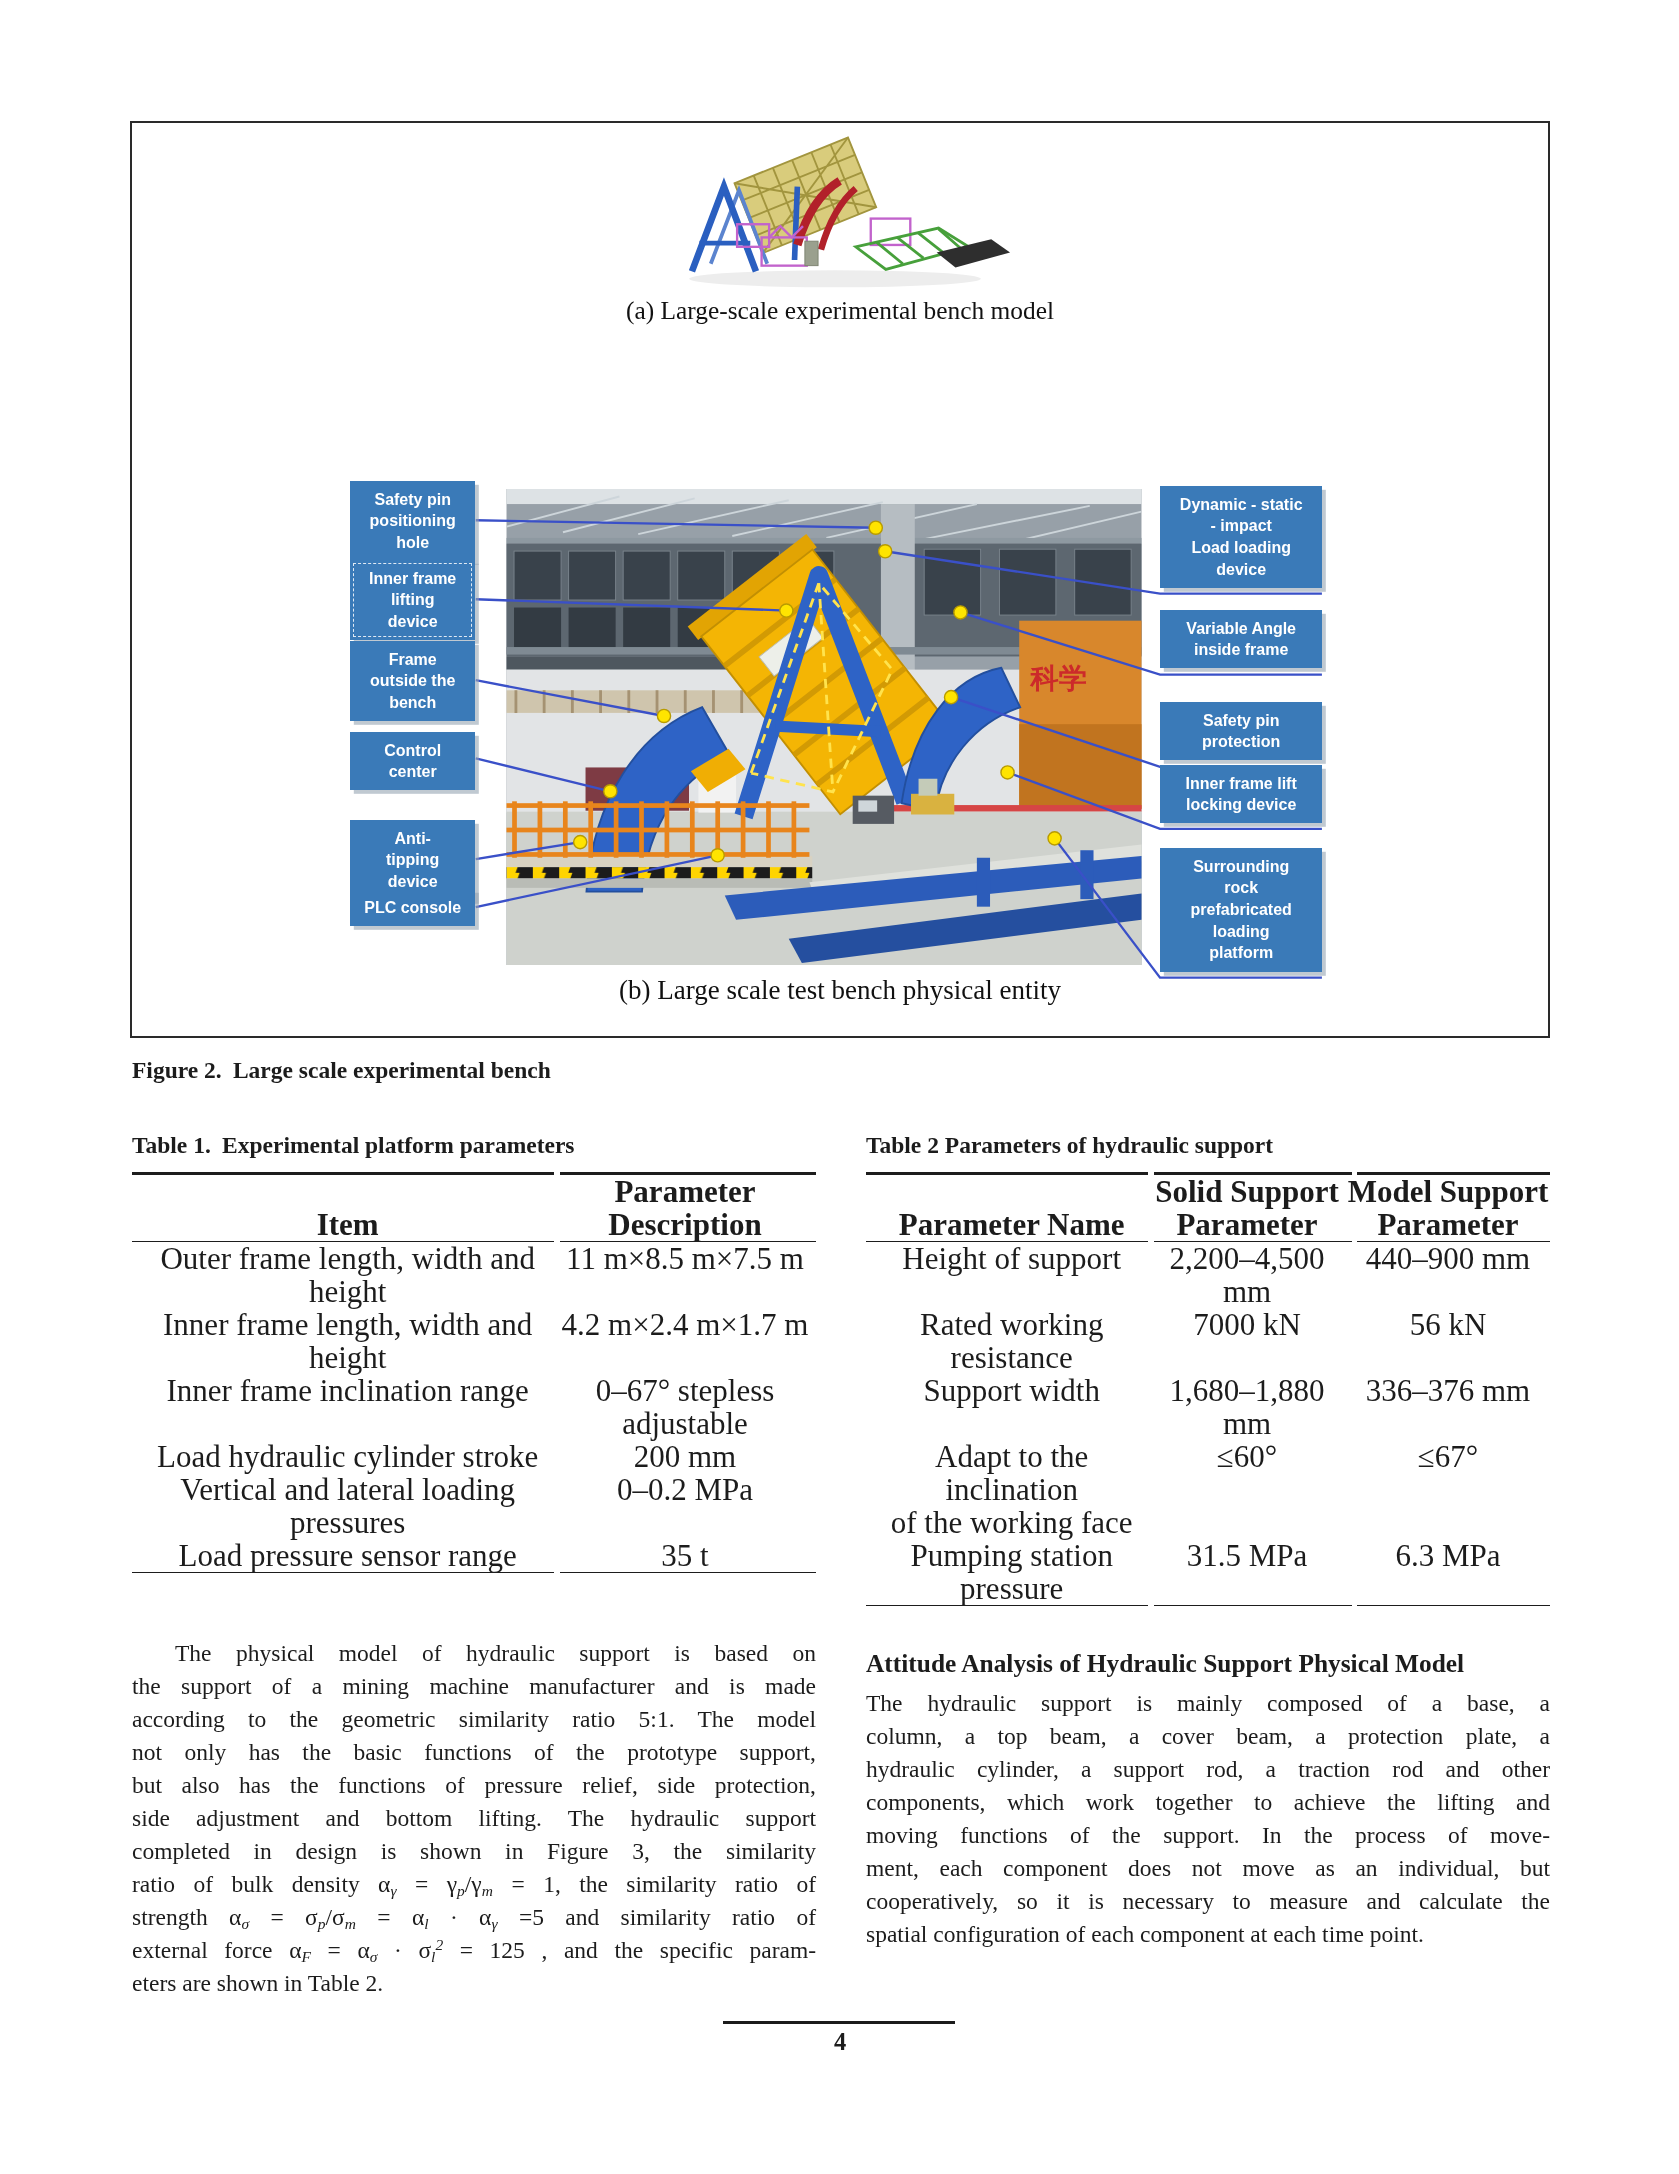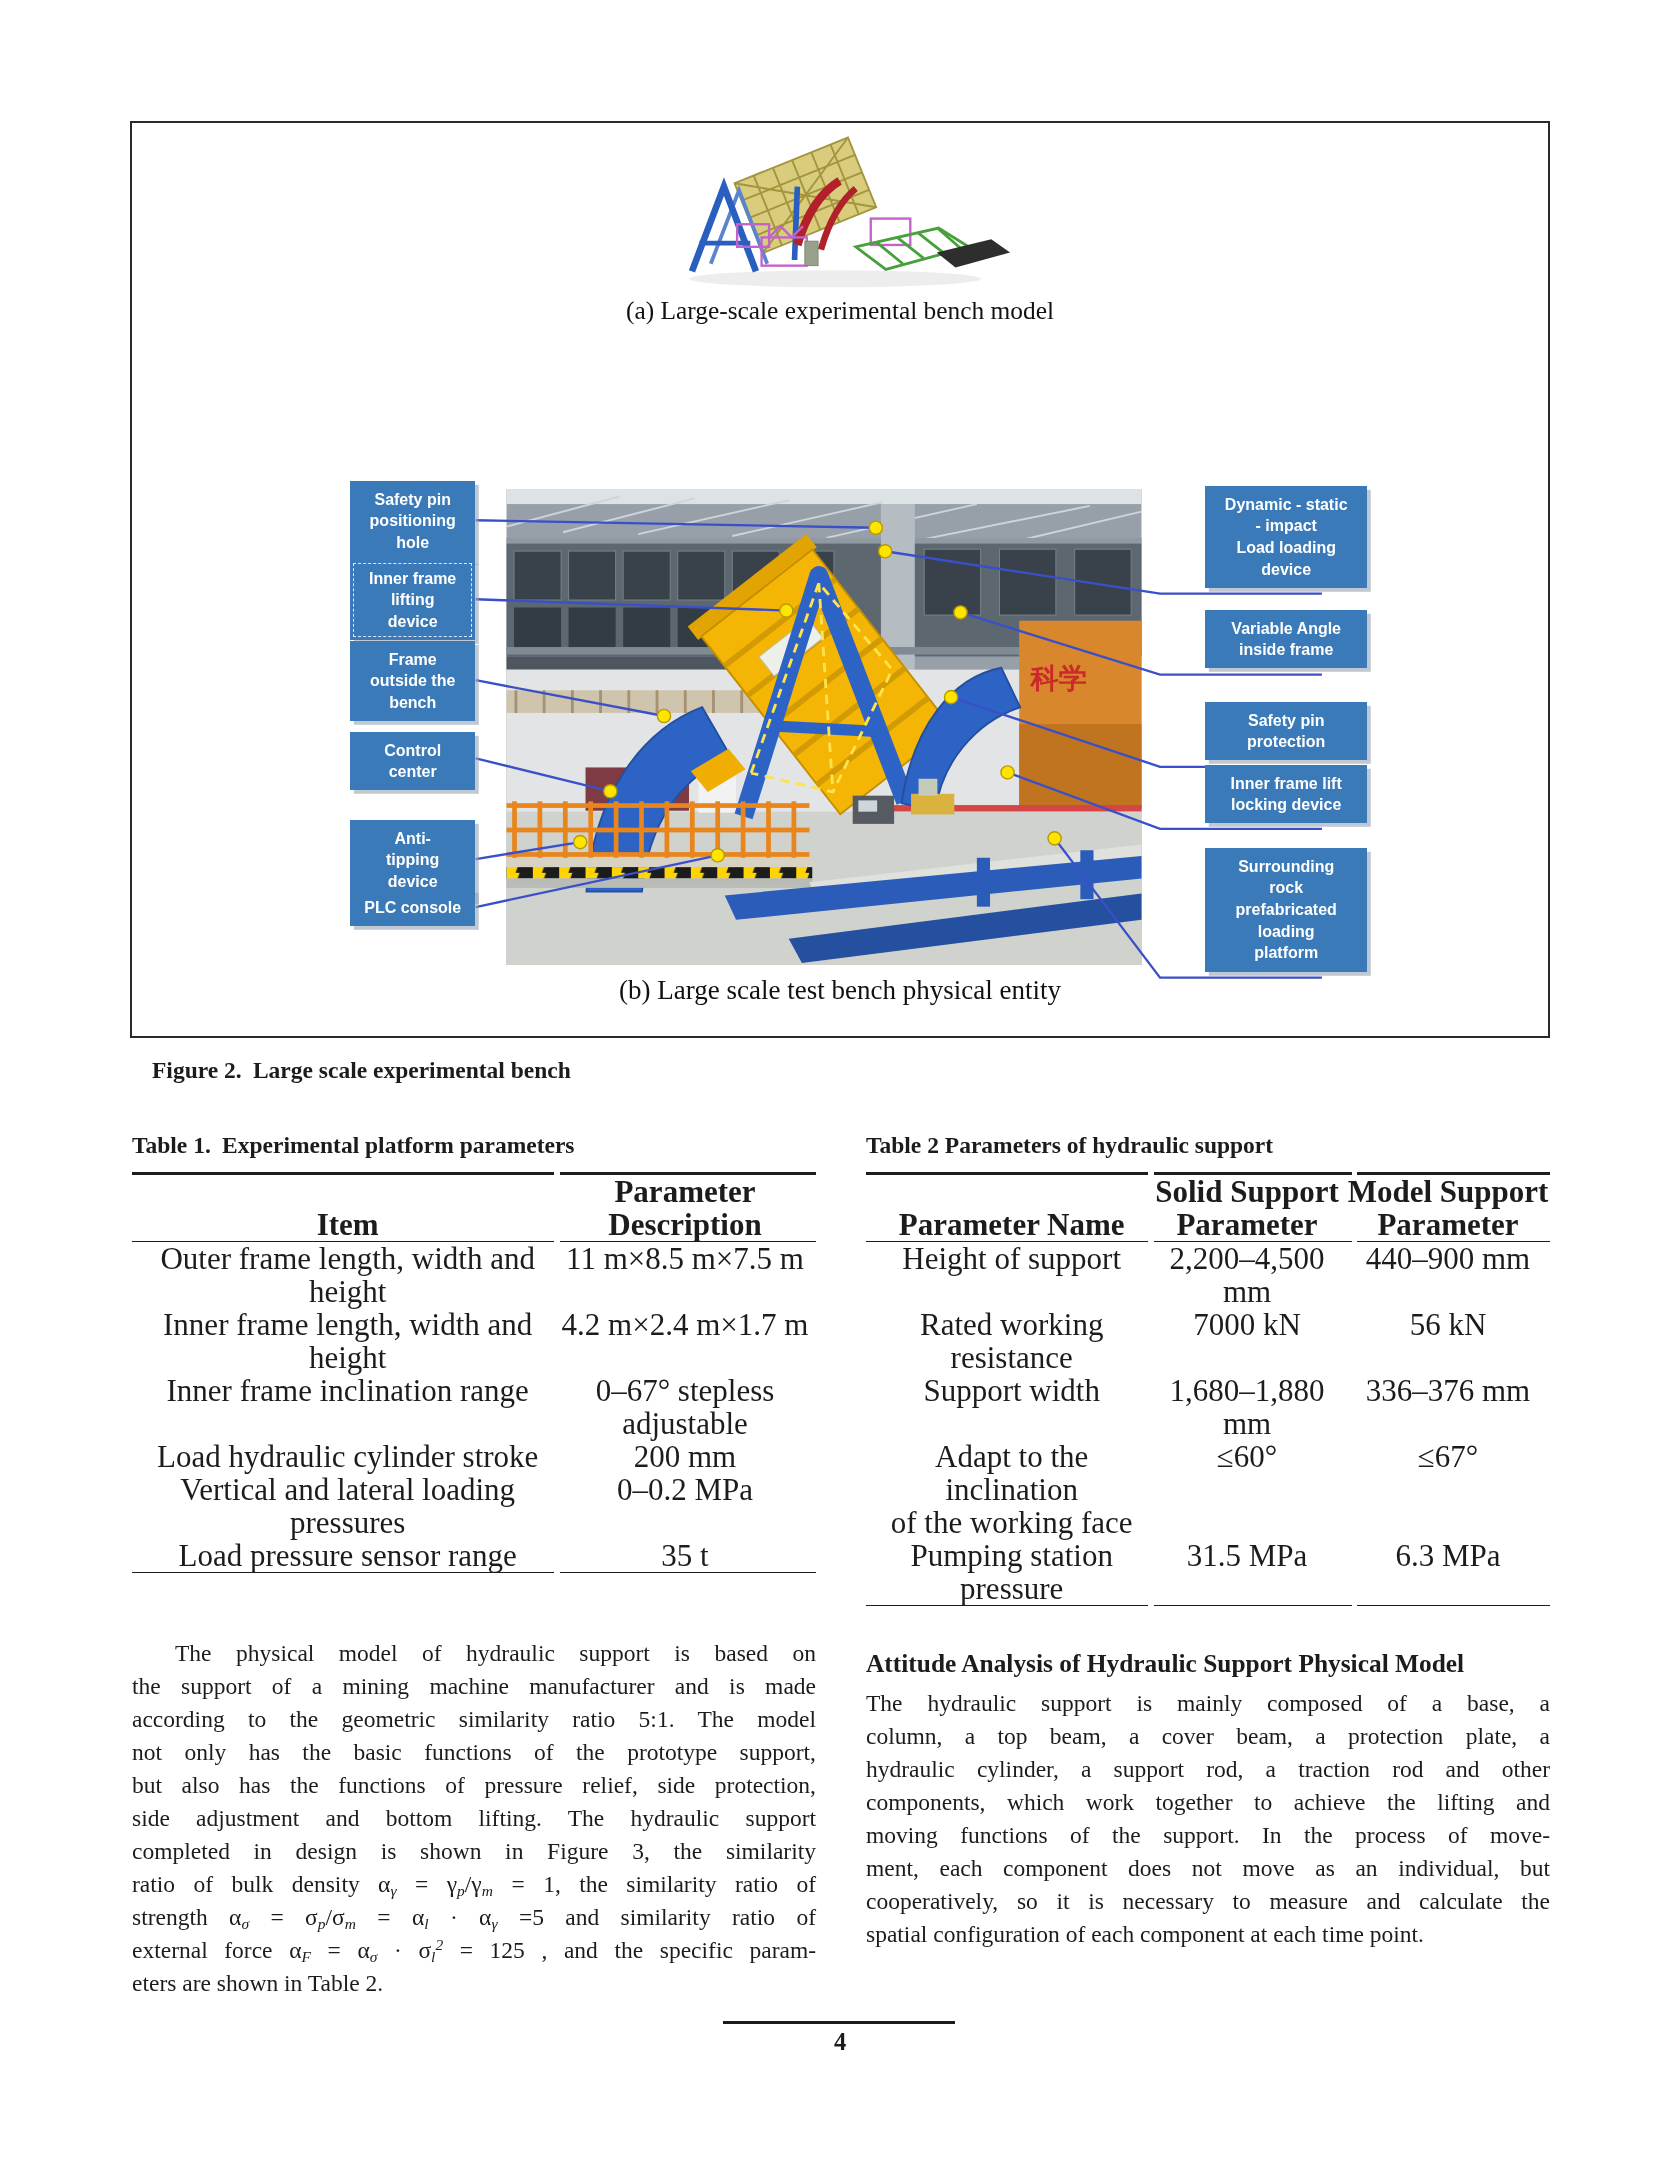--- a/index.html
+++ b/index.html
@@ -16,27 +16,27 @@
   .overlay-svg{position:absolute;left:0;top:0;width:1416px;height:913px;pointer-events:none;}
   .cap-b{position:absolute;left:0;top:852px;width:100%;text-align:center;
          font-size:27px;color:#111;}
 
   
   .lblbox{position:absolute;background:#3a7ab8;color:#fff;
           font-family:"Liberation Sans", sans-serif;font-weight:bold;font-size:16px;
           line-height:21.7px;text-align:center;padding:7.5px 4.7px;white-space:pre-line;
           box-shadow:3.8px 3.8px 0 rgba(150,165,178,.6);}
   .lb{left:218px;width:116px;}
-  .rb{left:1073px;width:153px;}
+  .rb{left:1028px;width:153px;}
   .dashed{outline:1.9px dashed #dfe9f4;outline-offset:-4.7px;}
   .lb0{top:358px}.lb1{top:437px}.lb2{top:518px}.lb3{top:609px}.lb4{top:697px}.lb5{top:766px}
   .rb0{top:363px}.rb1{top:487px}.rb2{top:579px}.rb3{top:642px}.rb4{top:725px}
 
   
-  .figcap{position:absolute;left:132px;top:1057px;font-size:23.5px;font-weight:bold;margin-left:20px;}
+  .figcap{position:absolute;left:132px;top:1057px;font-size:23.5px;font-weight:bold;}
   .figcap .sp{margin-left:11.3px;}
   .tblcap{font-size:23.5px;font-weight:bold;margin:0 0 13px 0;}
   .tblcap .sp{margin-left:11.3px;}
 
   
   .col-left{position:absolute;left:132px;top:1132px;width:684px;}
   .col-right{position:absolute;left:866px;top:1132px;width:684px;}
 
   
   .trule{display:flex;gap:5.6px;}

